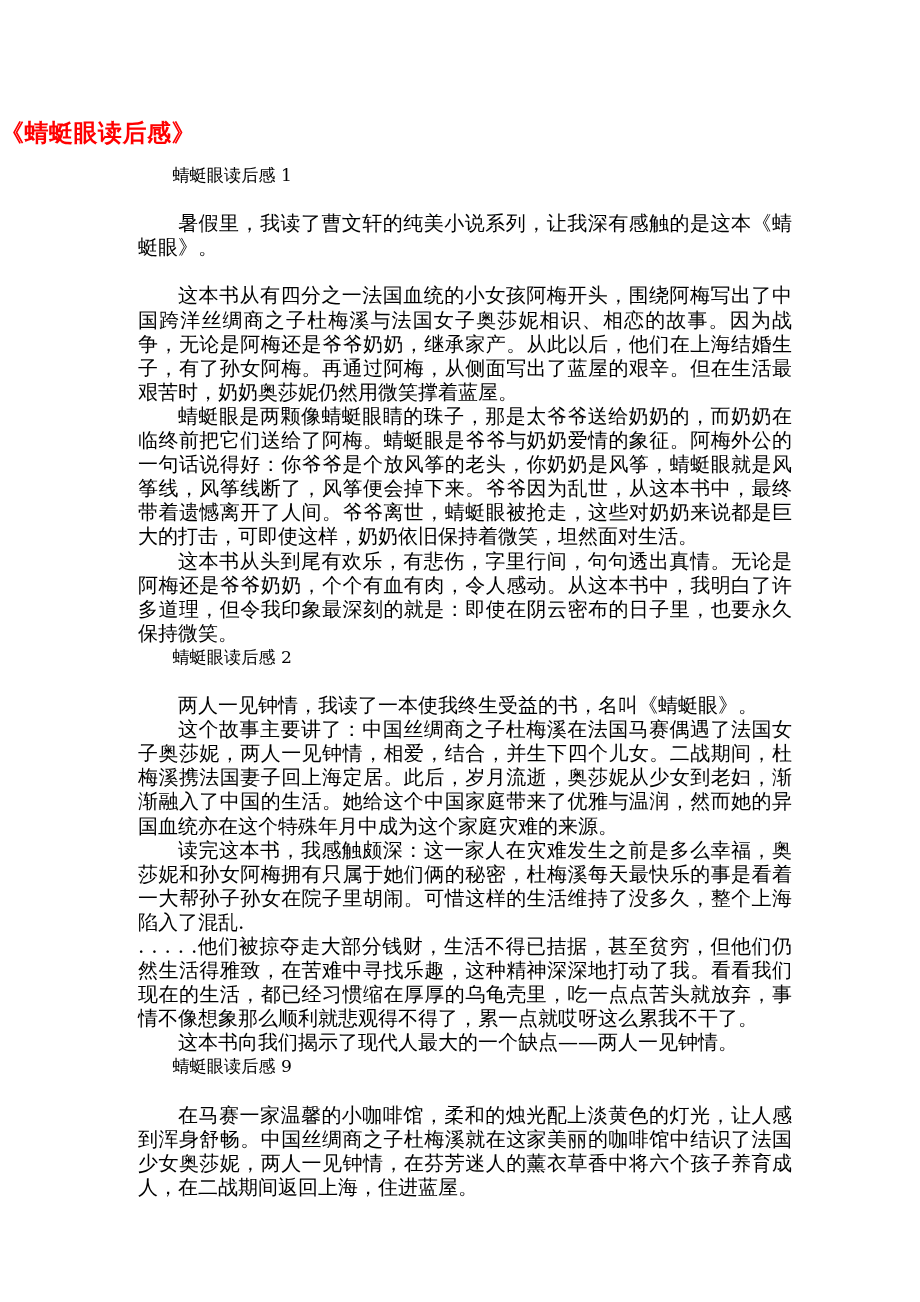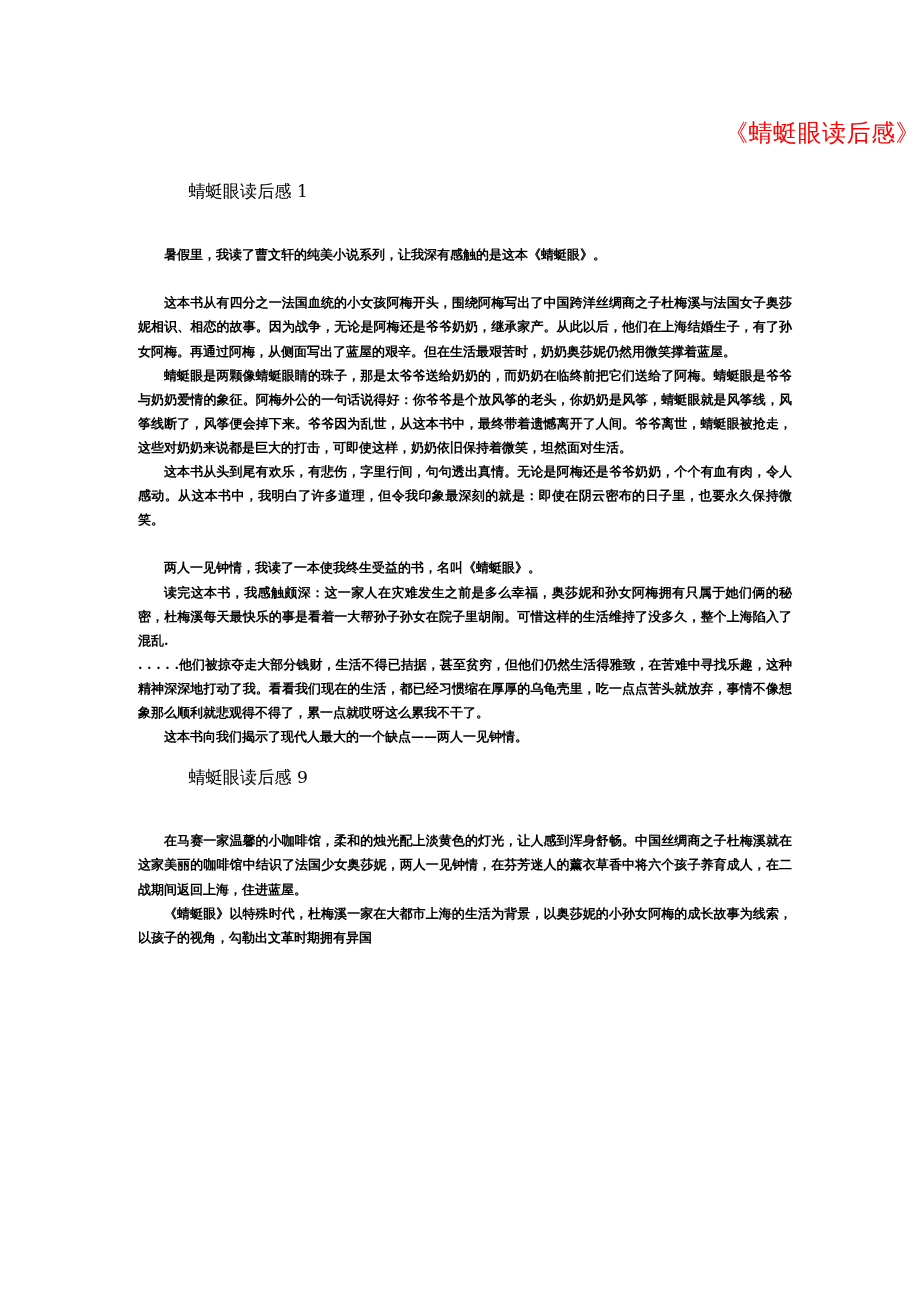--- a/index.html
+++ b/index.html
@@ -19,49 +19,48 @@
     width: 920px;
     height: 1302px;
     background: #ffffff;
     box-sizing: border-box;
   }
   .doc-title {
     position: absolute;
     left: 0;
     top: 118px;
     width: 920px;
-    text-align: right;
+    text-align: left;
     font-size: 24px;
-    font-weight: normal;
+    font-weight: bold;
     color: #ff0000;
     font-family: "DejaVu Serif", "Liberation Serif", serif;
     letter-spacing: 0.5px;
     line-height: 30px;
   }
   .body-wrap {
     position: absolute;
     left: 138px;
     top: 163px;
     width: 654px;
   }
   p.para {
     margin: 0;
     padding: 0;
-    font-size: 13px;
+    font-size: 20px;
     line-height: 24.1px;
     text-align: justify;
     text-justify: inter-ideograph;
     text-indent: 0;
     letter-spacing: 0px;
     word-break: break-all;
     white-space: normal;
-    font-weight: bold;
   }
   p.heading-line {
-    margin: 16px;
+    margin: 0;
     padding: 0;
     font-size: 17.2px;
     line-height: 24.1px;
     text-indent: 2em;
     letter-spacing: 0px;
   }
   p.indent {
     text-indent: 2em;
   }
   p.noindent {
@@ -84,25 +83,26 @@
   <div class="body-wrap">
 
     <p class="heading-line">蜻蜓眼读后感 1</p>
     <span class="blank-line">&nbsp;</span>
     <p class="para indent">暑假里，我读了曹文轩的纯美小说系列，让我深有感触的是这本《蜻蜓眼》。</p>
     <span class="blank-line">&nbsp;</span>
     <p class="para indent">这本书从有四分之一法国血统的小女孩阿梅开头，围绕阿梅写出了中国跨洋丝绸商之子杜梅溪与法国女子奥莎妮相识、相恋的故事。因为战争，无论是阿梅还是爷爷奶奶，继承家产。从此以后，他们在上海结婚生子，有了孙女阿梅。再通过阿梅，从侧面写出了蓝屋的艰辛。但在生活最艰苦时，奶奶奥莎妮仍然用微笑撑着蓝屋。</p>
     <p class="para indent">蜻蜓眼是两颗像蜻蜓眼睛的珠子，那是太爷爷送给奶奶的，而奶奶在临终前把它们送给了阿梅。蜻蜓眼是爷爷与奶奶爱情的象征。阿梅外公的一句话说得好：你爷爷是个放风筝的老头，你奶奶是风筝，蜻蜓眼就是风筝线，风筝线断了，风筝便会掉下来。爷爷因为乱世，从这本书中，最终带着遗憾离开了人间。爷爷离世，蜻蜓眼被抢走，这些对奶奶来说都是巨大的打击，可即使这样，奶奶依旧保持着微笑，坦然面对生活。</p>
     <p class="para indent">这本书从头到尾有欢乐，有悲伤，字里行间，句句透出真情。无论是阿梅还是爷爷奶奶，个个有血有肉，令人感动。从这本书中，我明白了许多道理，但令我印象最深刻的就是：即使在阴云密布的日子里，也要永久保持微笑。</p>
 
+    <p class="heading-line">蜻蜓眼读后感 2</p>
     <span class="blank-line">&nbsp;</span>
     <p class="para indent">两人一见钟情，我读了一本使我终生受益的书，名叫《蜻蜓眼》。</p>
+    <p class="para indent">这个故事主要讲了：中国丝绸商之子杜梅溪在法国马赛偶遇了法国女子奥莎妮，两人一见钟情，相爱，结合，并生下四个儿女。二战期间，杜梅溪携法国妻子回上海定居。此后，岁月流逝，奥莎妮从少女到老妇，渐渐融入了中国的生活。她给这个中国家庭带来了优雅与温润，然而她的异国血统亦在这个特殊年月中成为这个家庭灾难的来源。</p>
     <p class="para indent">读完这本书，我感触颇深：这一家人在灾难发生之前是多么幸福，奥莎妮和孙女阿梅拥有只属于她们俩的秘密，杜梅溪每天最快乐的事是看着一大帮孙子孙女在院子里胡闹。可惜这样的生活维持了没多久，整个上海陷入了混乱.</p>
     <p class="para noindent">. . . . .他们被掠夺走大部分钱财，生活不得已拮据，甚至贫穷，但他们仍然生活得雅致，在苦难中寻找乐趣，这种精神深深地打动了我。看看我们现在的生活，都已经习惯缩在厚厚的乌龟壳里，吃一点点苦头就放弃，事情不像想象那么顺利就悲观得不得了，累一点就哎呀这么累我不干了。</p>
     <p class="para indent">这本书向我们揭示了现代人最大的一个缺点——两人一见钟情。</p>
 
     <p class="heading-line">蜻蜓眼读后感 9</p>
     <span class="blank-line">&nbsp;</span>
     <p class="para indent">在马赛一家温馨的小咖啡馆，柔和的烛光配上淡黄色的灯光，让人感到浑身舒畅。中国丝绸商之子杜梅溪就在这家美丽的咖啡馆中结识了法国少女奥莎妮，两人一见钟情，在芬芳迷人的薰衣草香中将六个孩子养育成人，在二战期间返回上海，住进蓝屋。</p>
-    <p class="para indent">《蜻蜓眼》以特殊时代，杜梅溪一家在大都市上海的生活为背景，以奥莎妮的小孙女阿梅的成长故事为线索，以孩子的视角，勾勒出文革时期拥有异国</p>
 
   </div>
 </div>
 
 </body></html>

